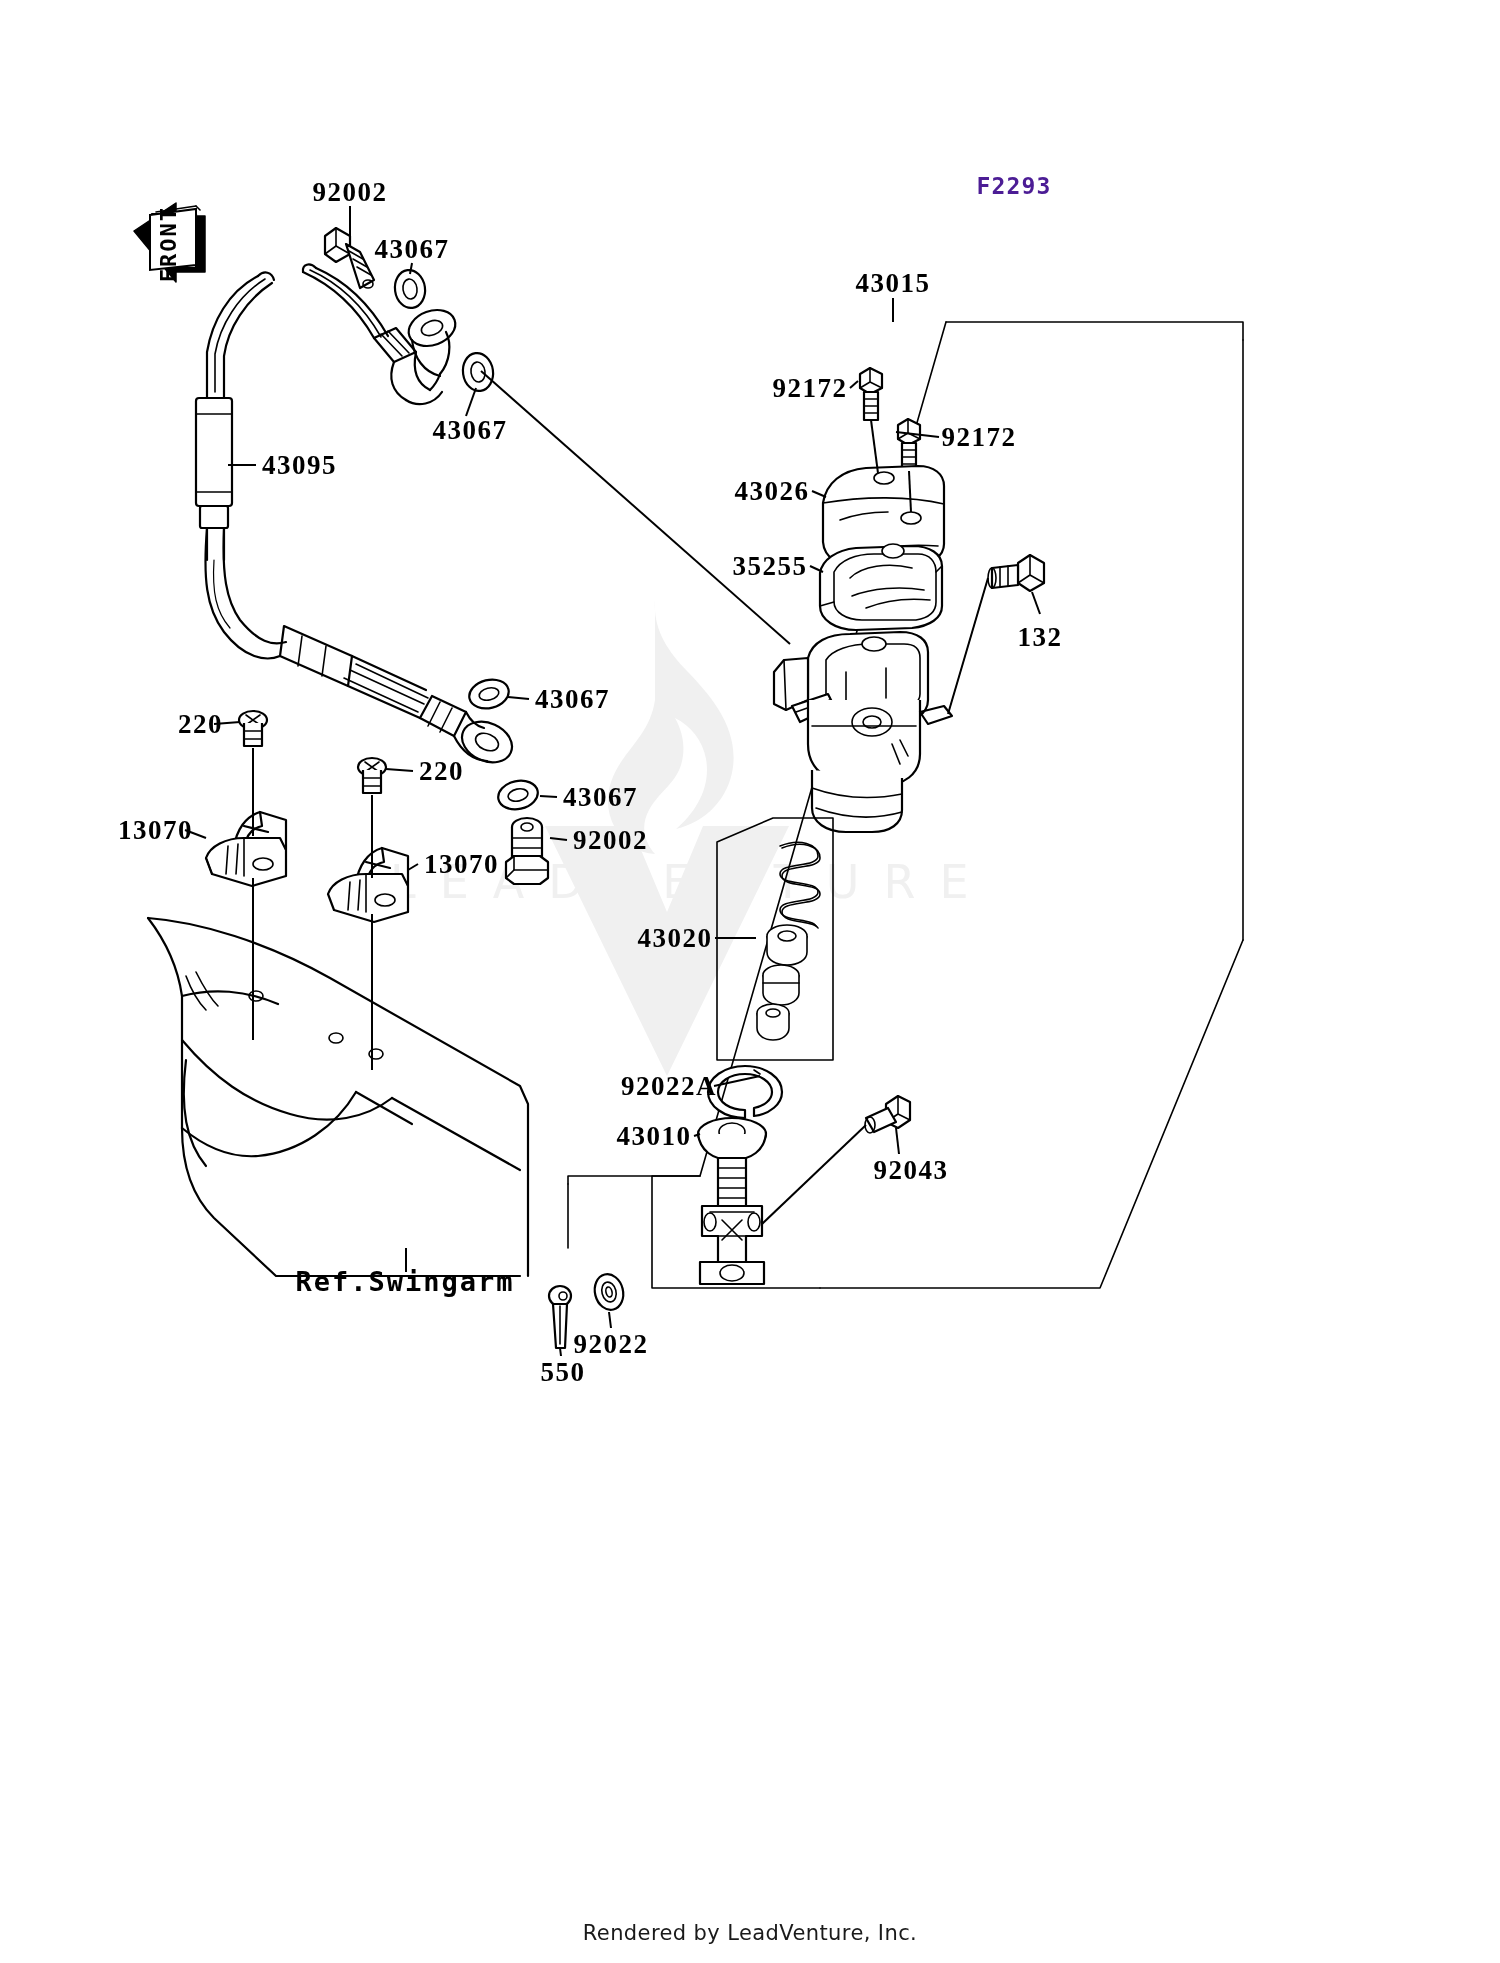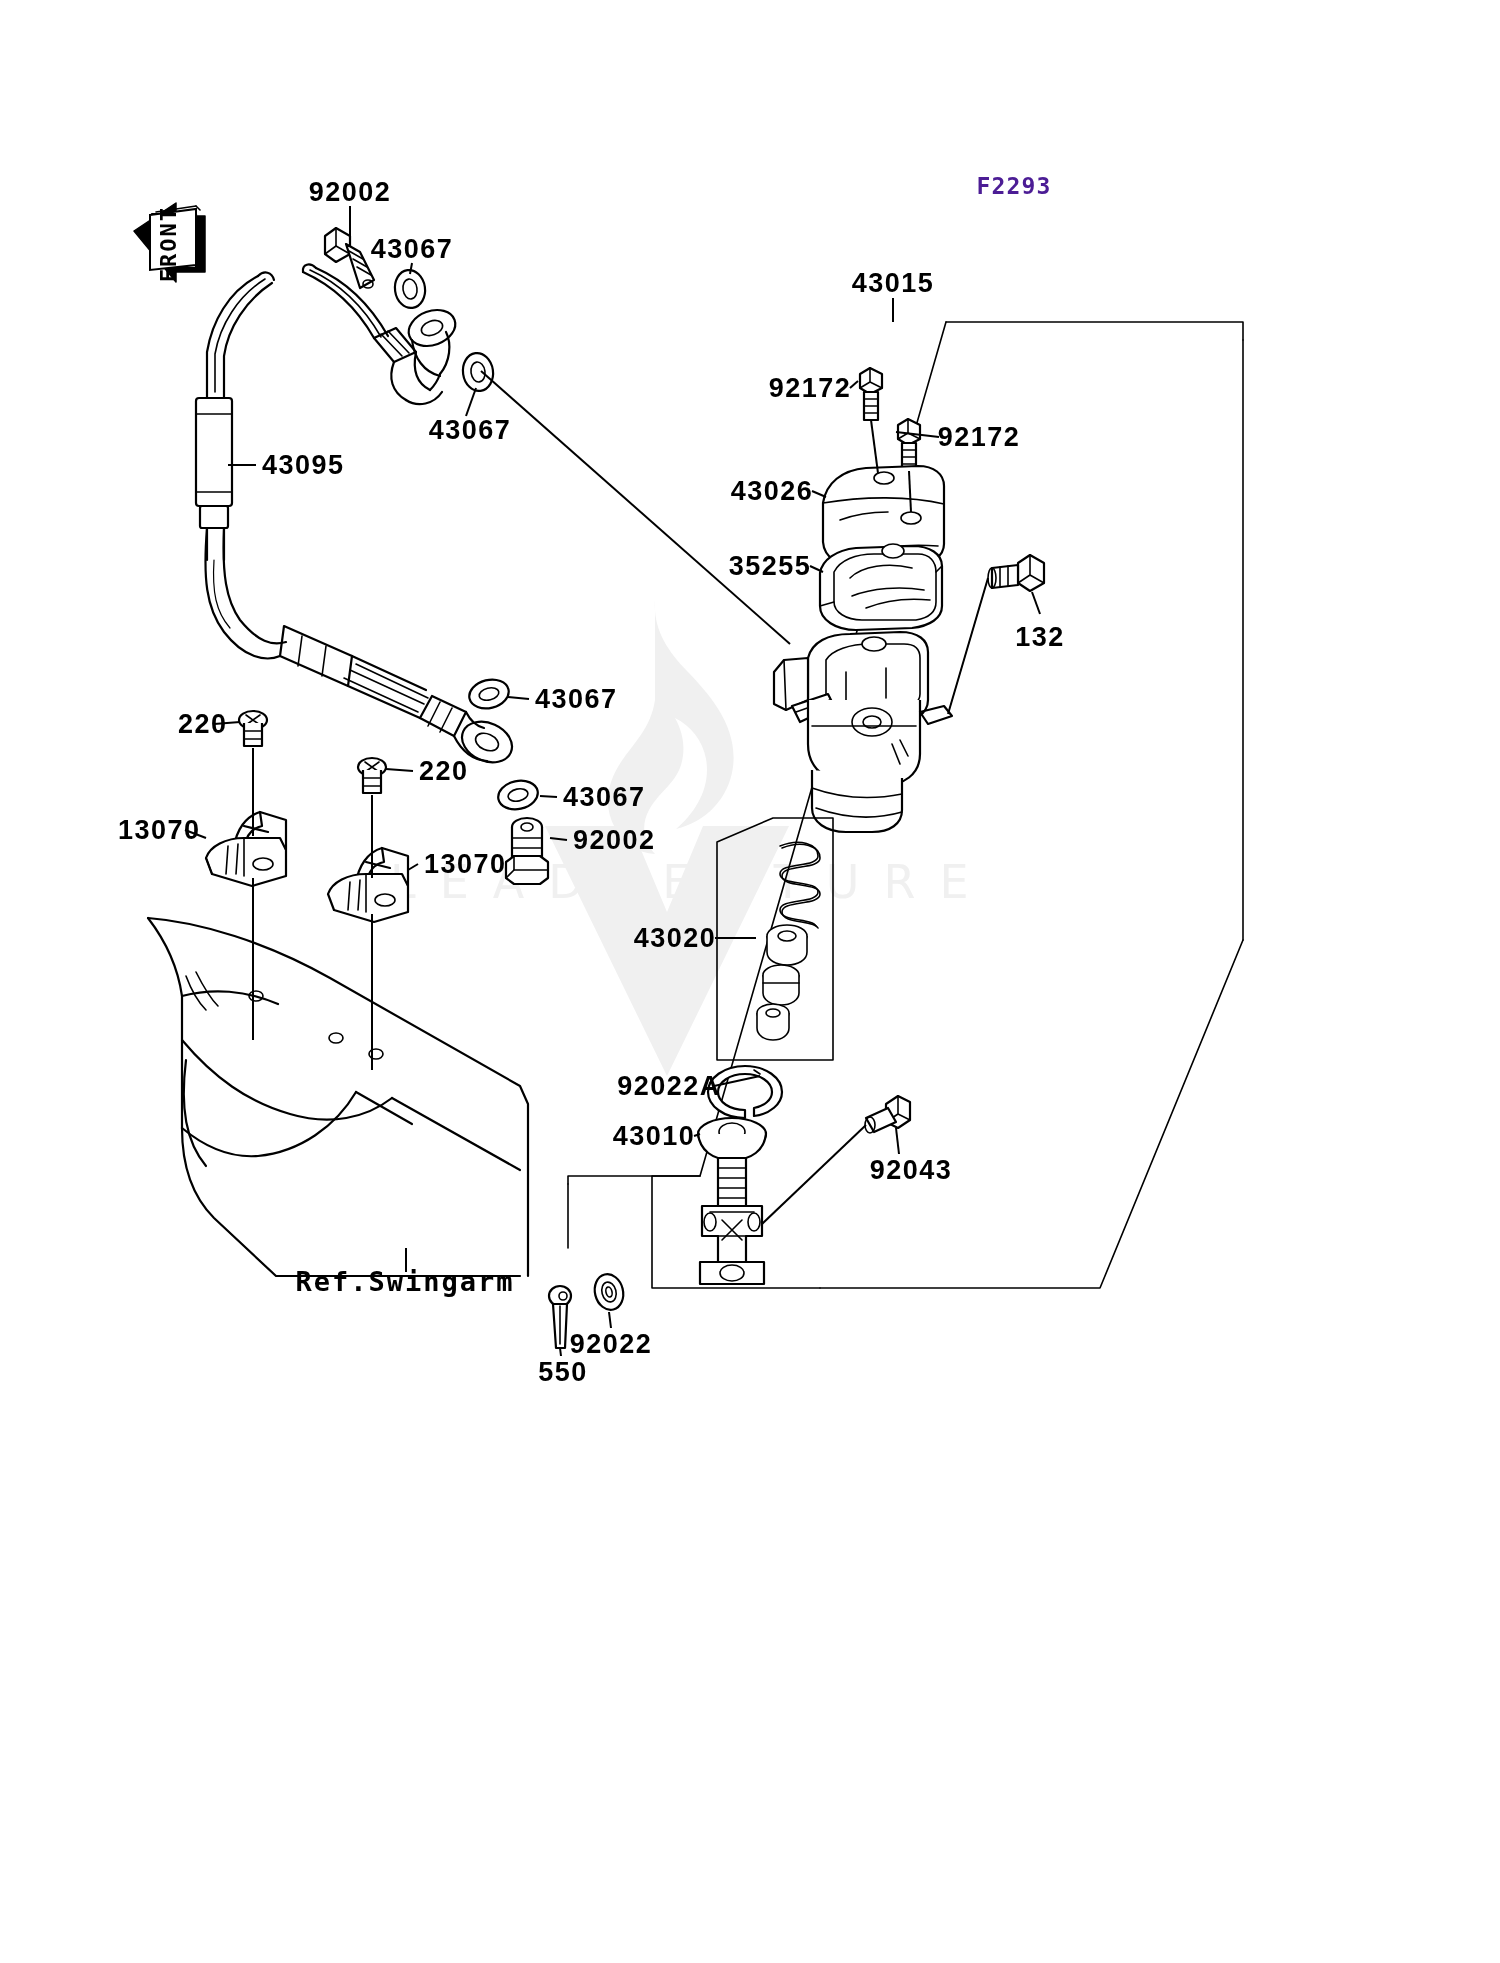--- a/index.html
+++ b/index.html
@@ -19,21 +19,21 @@
     overflow: hidden;
   }
   #art {
     position: absolute;
     inset: 0;
     width: 1500px;
     height: 1963px;
   }
   .lbl {
     position: absolute;
-    font-family: Liberation Sans, sans-serif;
+    font-family: Liberation Serif, serif;
     font-weight: bold;
     font-size: 27px;
     letter-spacing: 1.5px;
     color: #000000;
     white-space: nowrap;
     line-height: 1;
   }
   .lbl.left  { transform: translate(0, -50%); }
   .lbl.center{ transform: translate(-50%, -50%); }
 
@@ -517,13 +517,14 @@
       <div class="lbl center" style="left: 654px; top: 1136px;">43010</div>
       <div class="lbl center" style="left: 911px; top: 1170px;">92043</div>
       <div class="lbl center" style="left: 563px; top: 1372px;">550</div>
       <div class="lbl center" style="left: 611px; top: 1344px;">92022</div>
     </div>
 
   <div class="code" style="left:1014px; top:186px;">F2293</div>
 
   <div class="refname" style="left:405px; top:1281px;">Ref.Swingarm</div>
 
+  <div class="footer">Rendered by LeadVenture, Inc.</div>
 </div>
 
 </body></html>

